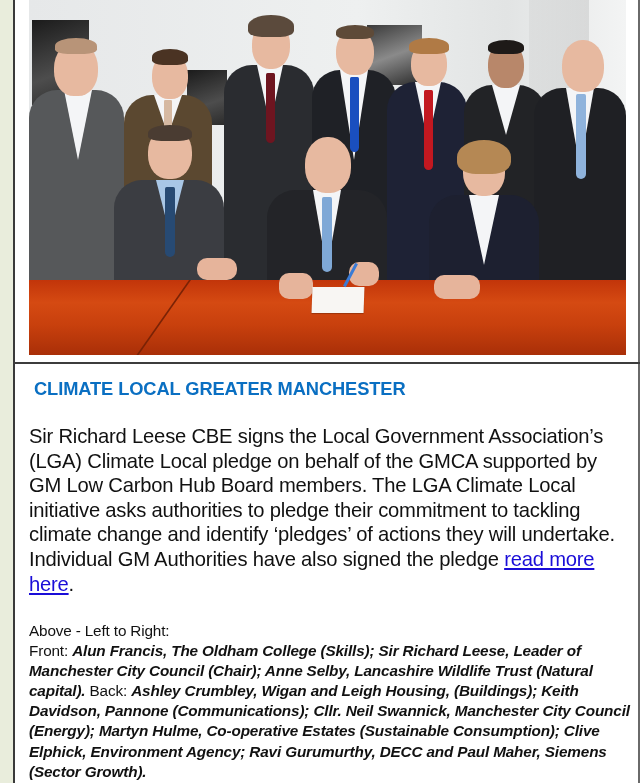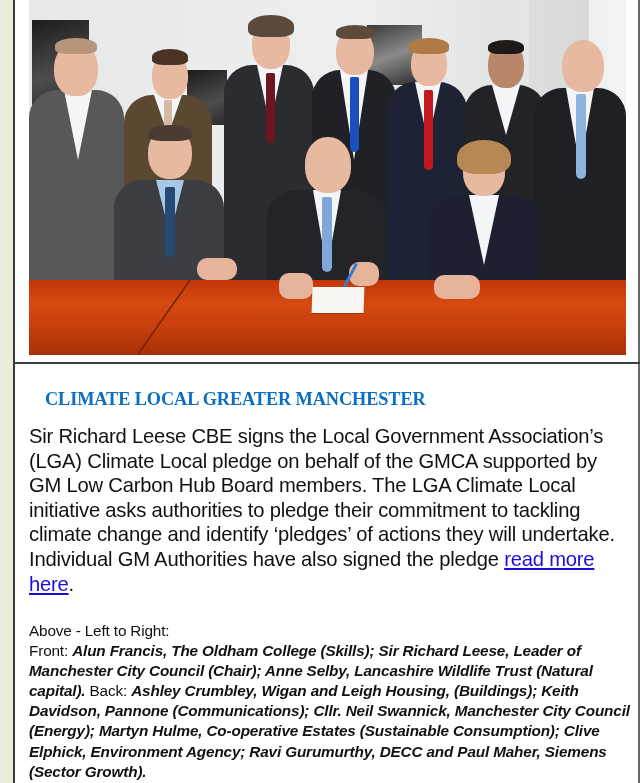--- a/index.html
+++ b/index.html
@@ -62,22 +62,22 @@
   }
   .pen {
     position: absolute; left: 320px; top: 262px; width: 3px; height: 26px;
     background: #3a7bd5; transform: rotate(28deg);
   }
   .hands { position: absolute; background: #e6b49b; border-radius: 10px; }
 
   
   .heading {
     position: absolute; left: 29px; top: 373px;
-    font-family: Liberation Serif, serif; font-weight: bold;
-    font-size: 18.3px; color: #0a6fc2; letter-spacing: -0.1px; margin: 16px;
+    font-family: Liberation Sans, sans-serif; font-weight: bold;
+    font-size: 18.3px; color: #0a6fc2; letter-spacing: -0.1px; margin: 5px;
   }
   .body-text {
     position: absolute; left: 29px; top: 424px; width: 600px;
     font-size: 20.2px; line-height: 24.6px; color: #111111; margin: 0;
     letter-spacing: -0.2px;
   }
   .body-text a { color: #1a0dd8; text-decoration: underline; }
   .caption {
     position: absolute; left: 29px; top: 621px; width: 605px;
     font-size: 15.3px; line-height: 20.1px; color: #111111; margin: 0;

